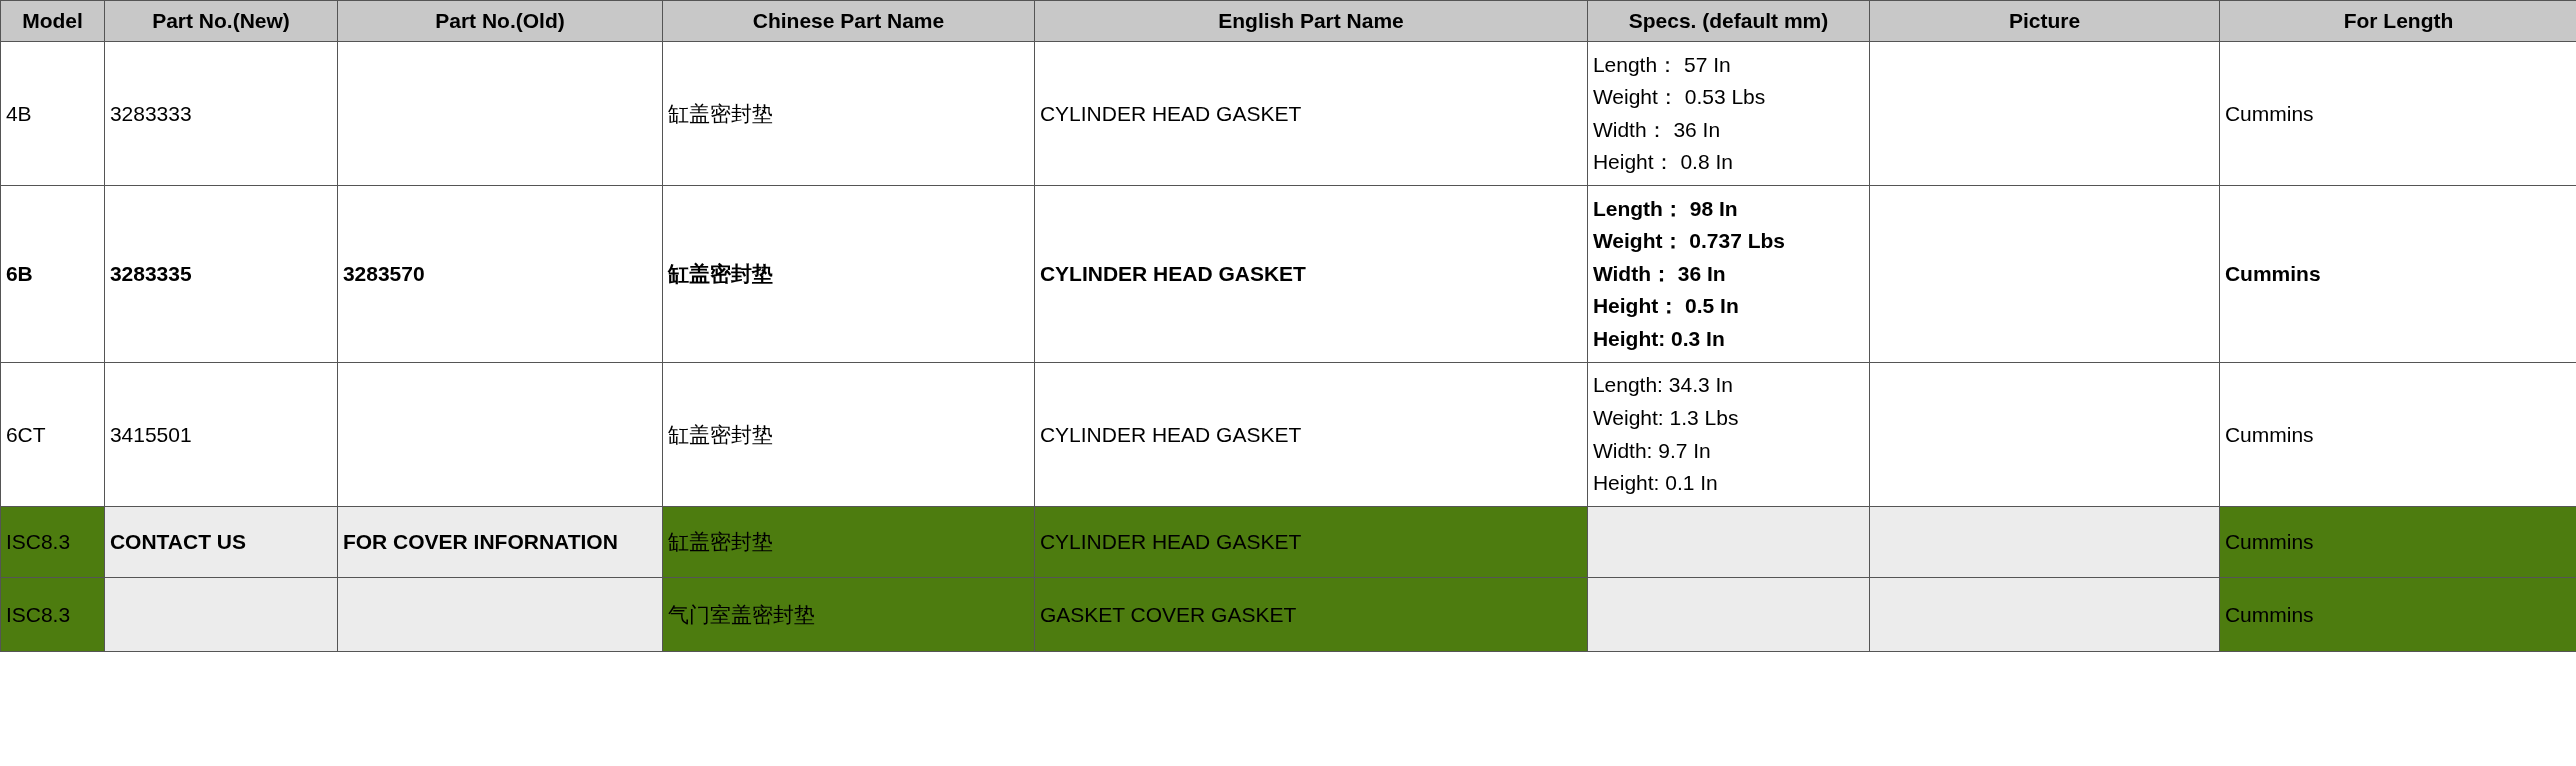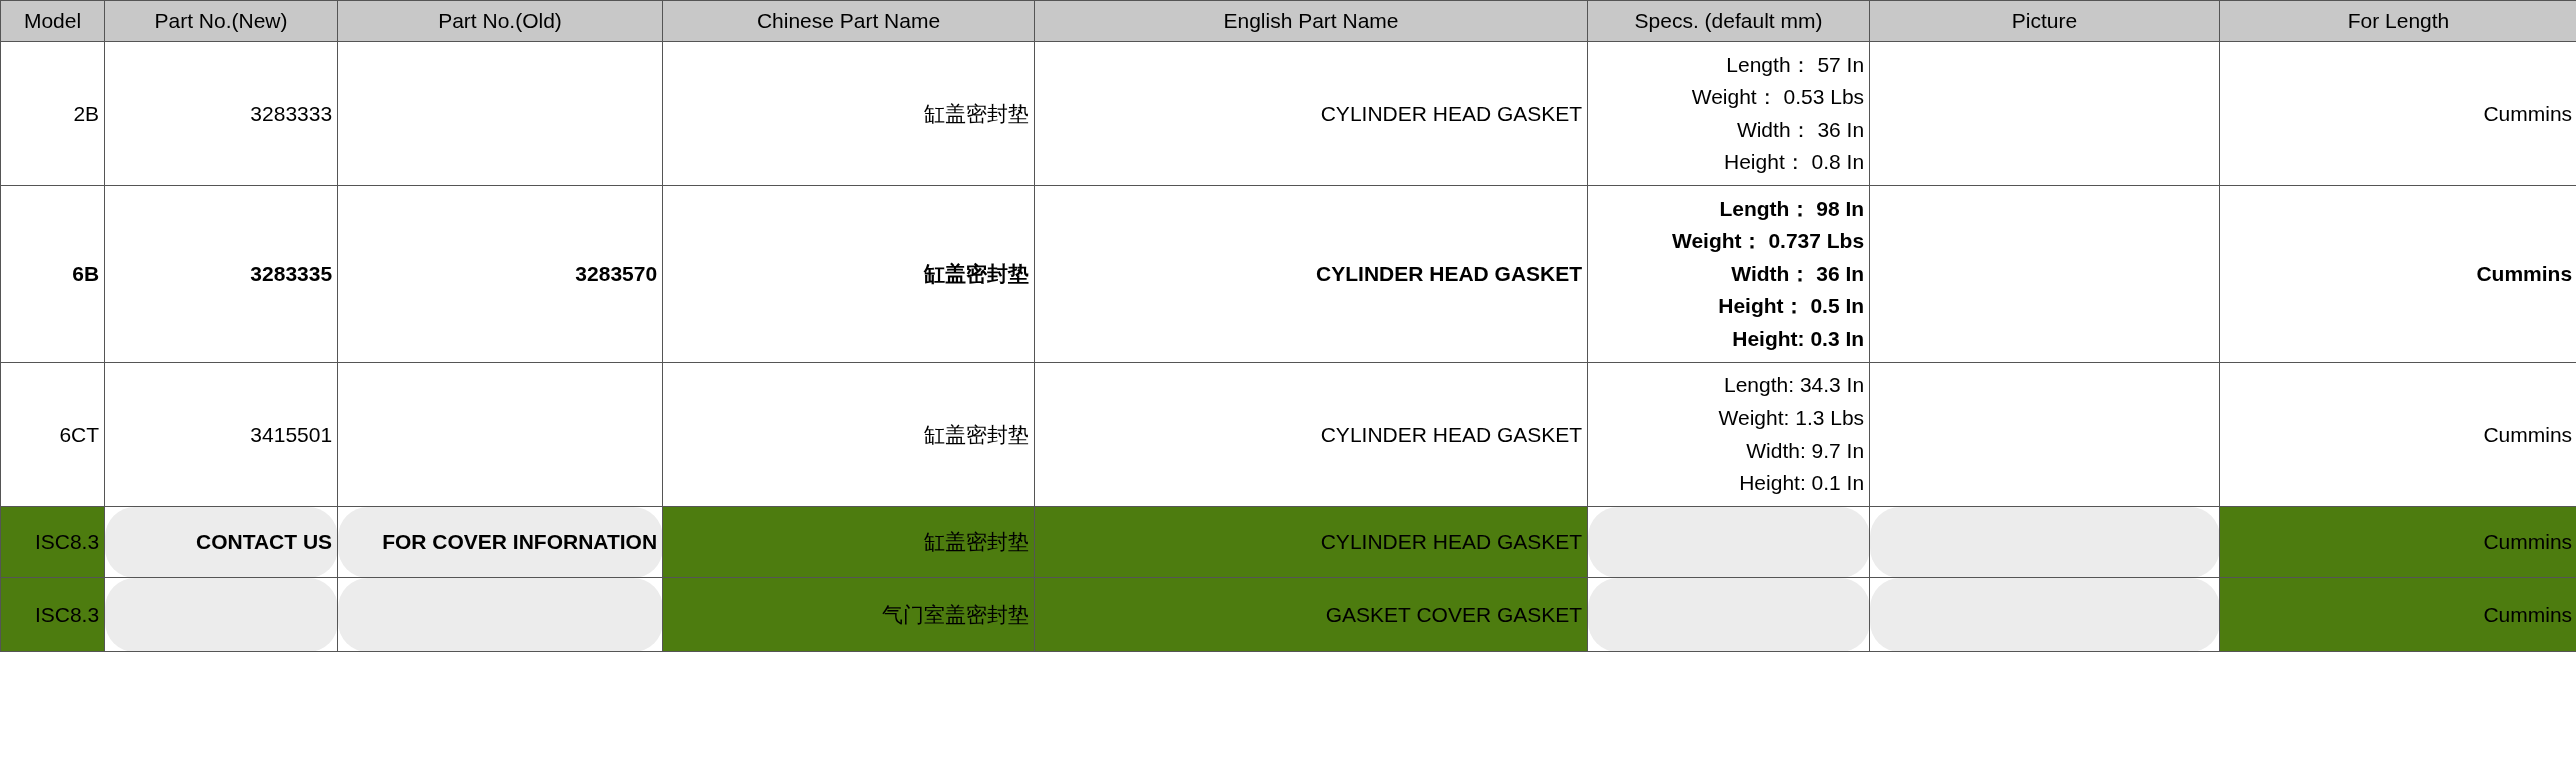--- a/index.html
+++ b/index.html
@@ -22,42 +22,42 @@
   #parts-table col.c-cn       { width: 372px; }
   #parts-table col.c-en       { width: 553px; }
   #parts-table col.c-specs    { width: 282px; }
   #parts-table col.c-pic      { width: 350px; }
   #parts-table col.c-brand    { width: 358px; }
 
   #parts-table th {
     background: #c8c8c8;
     border: 1.6px solid #555555;
     font-size: 21px;
-    font-weight: normal;
+    font-weight: bold;
     color: #000000;
     padding: 8px 3.2px;
     height: 22.7px;
     box-sizing: border-box;
   }
   #parts-table td {
     border: 1.6px solid #555555;
     font-size: 21px;
     color: #000000;
-    text-align: right;
+    text-align: left;
     vertical-align: middle;
     padding: 6.5px 4.9px;
     box-sizing: border-box;
   }
   #parts-table tr.row-0 td,
   #parts-table tr.row-1 td,
   #parts-table tr.row-2 td { background: #ffffff; }
   #parts-table tr.row-3 td,
   #parts-table tr.row-4 td { background: #4d7c0f; }
 
-  td.shaded { background: #ececec !important; border-radius: 30px; }
+  td.shaded { background: #ececec !important; }
   td.highlight {
     color: #ff0000;
     font-weight: bold;
   }
   td.specs {
     font-size: 20px;
     line-height: 1.55;
     white-space: pre-line;
     padding: 4.9px 3.2px;
   }
@@ -91,21 +91,21 @@
       <th>Part No.(Old)</th>
       <th>Chinese Part Name</th>
       <th>English Part Name</th>
       <th>Specs. (default mm)</th>
       <th>Picture</th>
       <th>For Length</th>
     </tr>
   </thead>
   <tbody>
     <tr class="row-0 h-1">
-      <td>2B</td>
+      <td>4B</td>
       <td>3283333</td>
       <td></td>
       <td class="cn-name">缸盖密封垫</td>
       <td>CYLINDER HEAD GASKET</td>
       <td class="specs">Length：  57 In
 Weight：  0.53 Lbs
 Width：  36 In
 Height：  0.8 In</td>
       <td></td>
       <td>Cummins</td>

